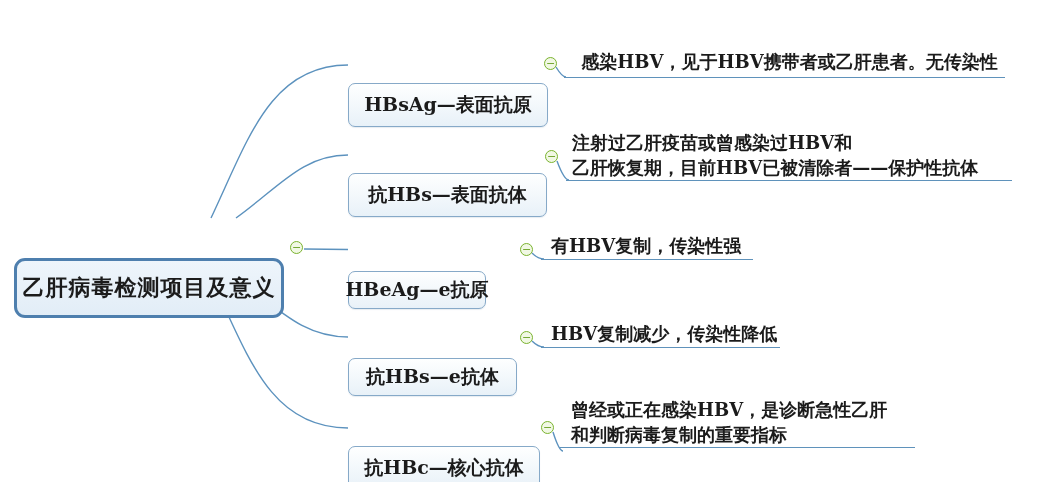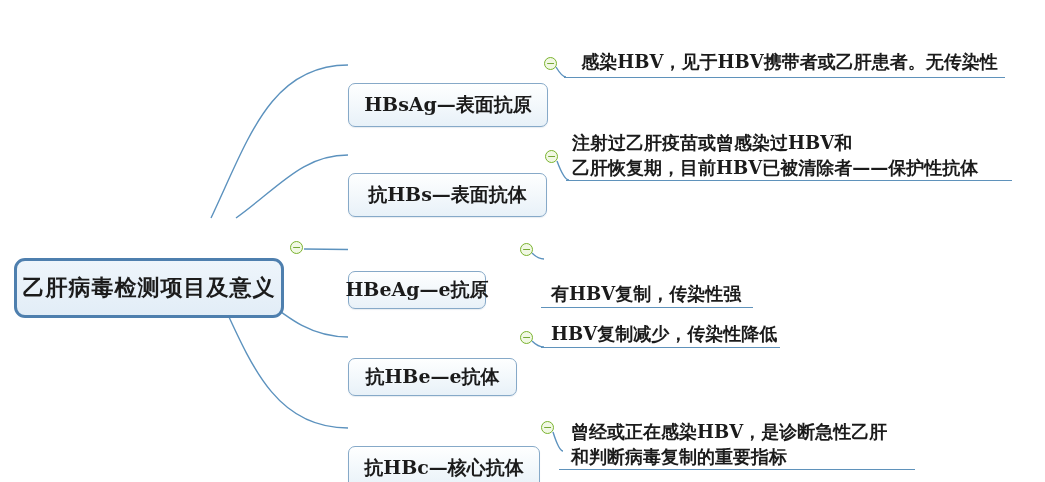--- a/index.html
+++ b/index.html
@@ -48,23 +48,23 @@
   .ic-b5{left:541px;top:421px;}
 
   .note{
     position:absolute;box-sizing:border-box;
     border-bottom:1.5px solid #5f92bb;
     font-weight:bold;color:#1b1b1b;font-size:18px;white-space:nowrap;
   }
   .note .nl{display:block;}
   .l1{left:564px;top:47px;width:441px;line-height:30px;padding-left:10px;text-align:center;}
   .l2{left:566px;top:130px;width:446px;line-height:25px;padding-left:6px;}
-  .l3{left:541px;top:233px;width:212px;line-height:26px;padding-left:10px;margin-top:48px;}
+  .l3{left:541px;top:233px;width:212px;line-height:26px;padding-left:10px;}
   .l4{left:541px;top:321px;width:239px;line-height:26px;padding-left:10px;}
-  .l5{left:559px;top:419px;width:356px;line-height:25px;padding-left:12px;}
+  .l5{left:559px;top:397px;width:356px;line-height:25px;padding-left:12px;}
 </style>
 </head>
 <body>
 
 <div class="canvas">
 
   <svg class="connectors" viewBox="0 0 1045 482" fill="none" stroke="#5c92be" stroke-width="1.4">
     <path d="M 211,218 C 248,140 270,65 348,65"></path>
     <path d="M 236,218 C 278,188 302,155 348,155"></path>
     <path d="M 304,249 L 348,249.5"></path>
@@ -99,21 +99,21 @@
   </div>
 
   <div class="node branch b3">
     <span>HBeAg—e抗原</span>
   </div>
   <div class="collapse ic-b3">
     <span>−</span>
   </div>
 
   <div class="node branch b4">
-    <span>抗HBe—e抗体</span>
+    <span>抗HBs—e抗体</span>
   </div>
   <div class="collapse ic-b4">
     <span>−</span>
   </div>
 
   <div class="node branch b5">
     <span>抗HBc—核心抗体</span>
   </div>
   <div class="collapse ic-b5">
     <span>−</span>

